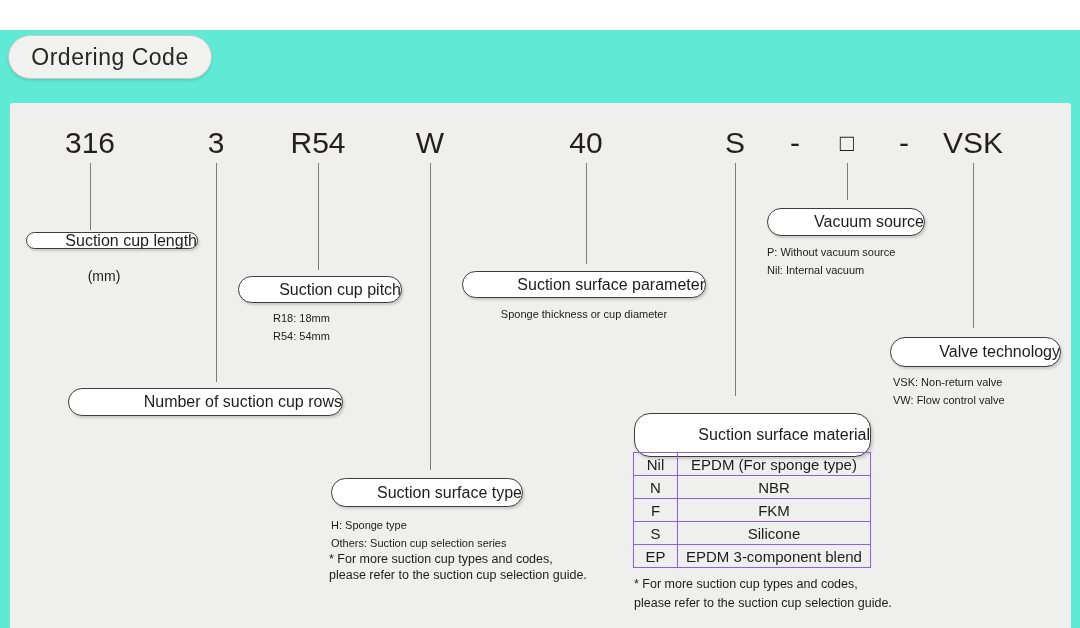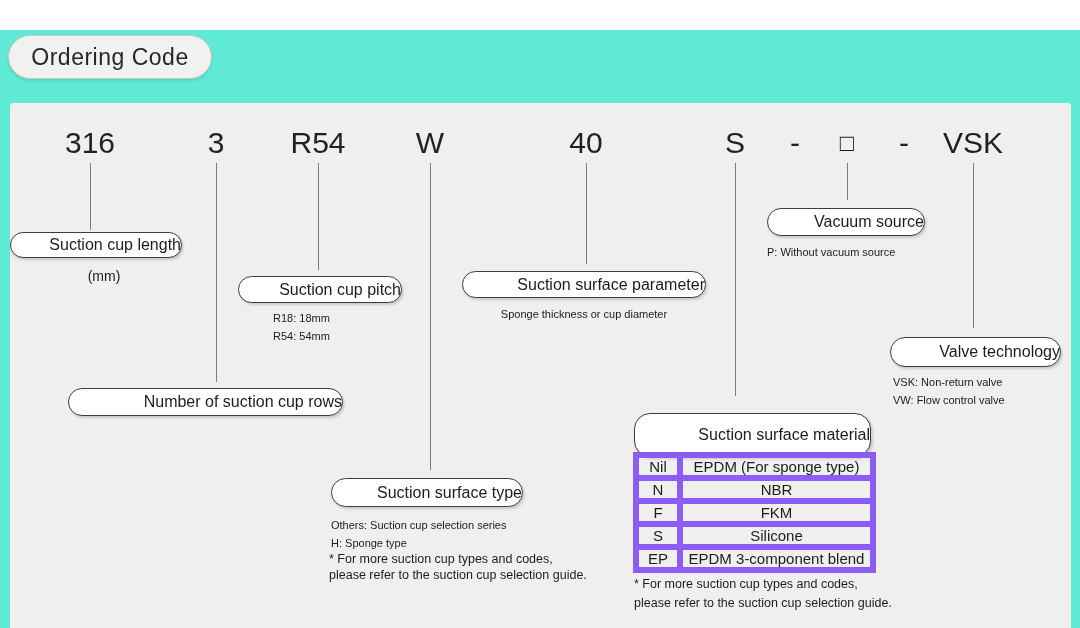--- a/index.html
+++ b/index.html
@@ -42,21 +42,21 @@
     box-shadow:1.5px 2px 2.5px rgba(0,0,0,.16);
   }
   .note{position:absolute;color:#1c1c1c;white-space:nowrap;}
   .center{transform:translateX(-50%);text-align:center;}
   .lines15{font-size:11px;line-height:17.5px;}
   .fine{font-size:12.5px;line-height:16px;}
   .mat-table{
     position:absolute;left:633px;top:422px;border-collapse:collapse;
   }
   .mat-table td{
-    border:6px solid #8b5cf6;height:23px;font-size:15px;text-align:center;
+    border:1px solid #8b5cf6;height:23px;font-size:15px;text-align:center;
     padding:0 5px;color:#1c1c1c;white-space:nowrap;
   }
   .mat-table td.c1{width:44px;}
   .mat-table td.c2{width:193px;}
 </style>
 </head>
 <body>
 
 <div class="canvas">
 
@@ -79,21 +79,21 @@
 
   <div class="vline" style="left:90px;top:133px;height:67px"></div>
   <div class="vline" style="left:216px;top:133px;height:219px"></div>
   <div class="vline" style="left:318px;top:133px;height:107px"></div>
   <div class="vline" style="left:430px;top:133px;height:307px"></div>
   <div class="vline" style="left:586px;top:133px;height:101px"></div>
   <div class="vline" style="left:735px;top:133px;height:233px"></div>
   <div class="vline" style="left:847px;top:133px;height:37px"></div>
   <div class="vline" style="left:973px;top:133px;height:165px"></div>
 
-  <div class="pill" style="left:10px;top:202px;width:172px;height:26px">
+  <div class="pill" style="left:26px;top:202px;width:172px;height:17px">
     <span>Suction cup length</span>
   </div>
   <div class="note center" style="left:104px;top:238px;font-size:14px">(mm)</div>
 
   <div class="pill" style="left:238px;top:246px;width:164px;height:27px">
     <span>Suction cup pitch</span>
   </div>
   <div class="note lines15" style="left:273px;top:280px">
     <div>R18: 18mm</div>
     <div>R54: 54mm</div>
@@ -102,40 +102,41 @@
   <div class="pill" style="left:462px;top:241px;width:244px;height:27px">
     <span>Suction surface parameter</span>
   </div>
   <div class="note center lines15" style="left:584px;top:276px">Sponge thickness or cup diameter</div>
 
   <div class="pill" style="left:767px;top:178px;width:158px;height:28px">
     <span>Vacuum source</span>
   </div>
   <div class="note lines15" style="left:767px;top:214px">
     <div>P: Without vacuum source</div>
+    <div>Nil: Internal vacuum</div>
   </div>
 
   <div class="pill" style="left:890px;top:307px;width:171px;height:30px">
     <span>Valve technology</span>
   </div>
   <div class="note lines15" style="left:893px;top:344px">
     <div>VSK: Non-return valve</div>
     <div>VW: Flow control valve</div>
   </div>
 
   <div class="pill" style="left:331px;top:448px;width:192px;height:29px">
     <span>Suction surface type</span>
   </div>
 
   <div class="pill" style="left:68px;top:358px;width:275px;height:28px">
     <span>Number of suction cup rows</span>
   </div>
   <div class="note lines15" style="left:331px;top:487px">
+    <div>H: Sponge type</div>
     <div>Others: Suction cup selection series</div>
-    <div>H: Sponge type</div>
   </div>
   <div class="note fine" style="left:329px;top:521px">
     <div>* For more suction cup types and codes,</div>
     <div>please refer to the suction cup selection guide.</div>
   </div>
 
   <div class="pill" style="left:634px;top:383px;width:237px;height:44px">
     <span>Suction surface material</span>
   </div>
   <table class="mat-table">

